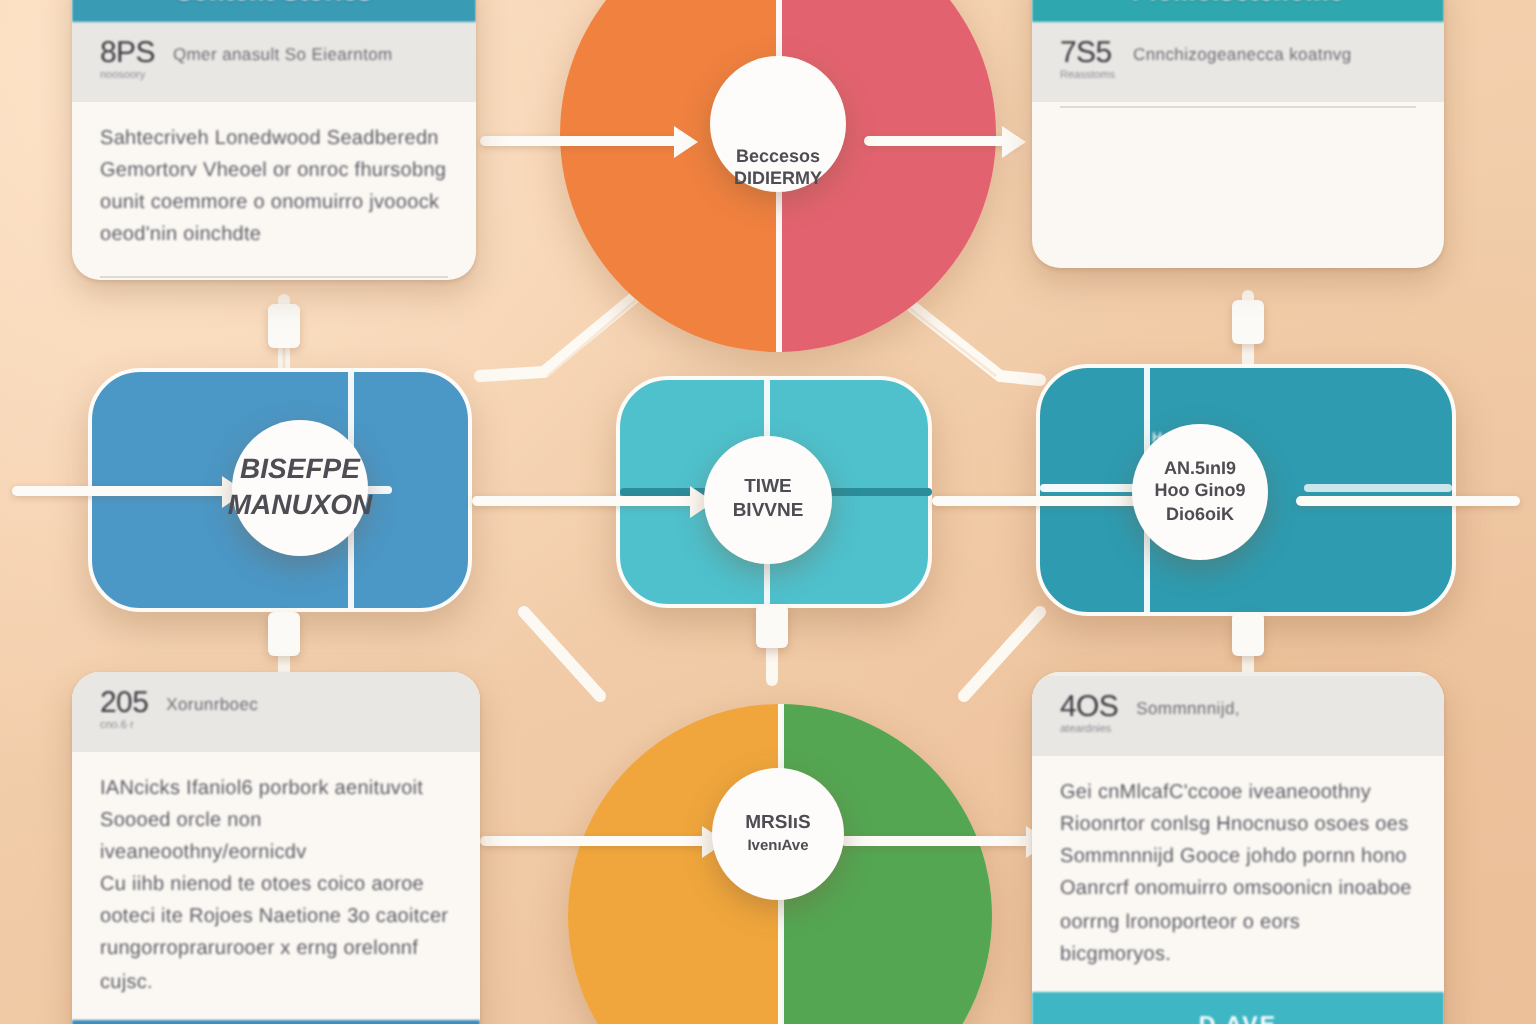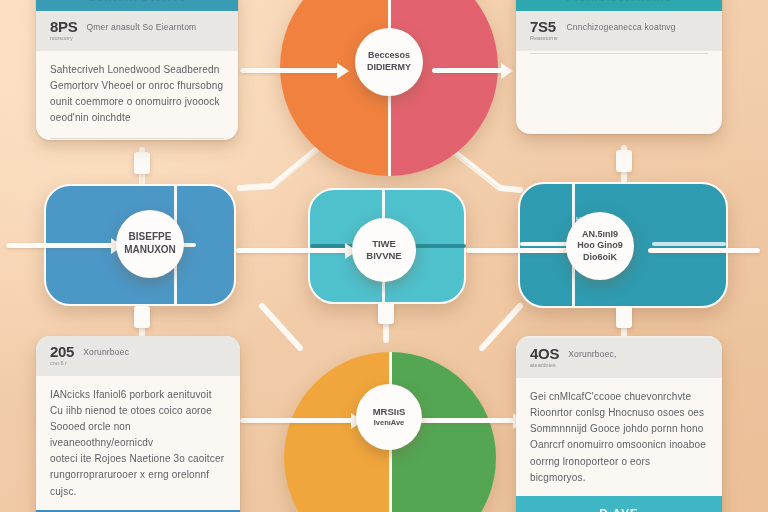--- a/index.html
+++ b/index.html
@@ -44,21 +44,21 @@
   .card-metaband{
     background:#e9e7e4;
     display:flex;align-items:flex-start;gap:9px;
     padding:8px 14px 9px;
   }
   .metric{
     display:flex;flex-direction:column;line-height:1;
     flex:0 0 auto;
   }
   .metric-value{
-    font-size:15px;font-weight:bold;color:#3b3b40;
+    font-size:15px;font-weight:normal;color:#3b3b40;
     filter:blur(.5px);letter-spacing:-.3px;
   }
   .metric-sub{
     font-size:5.5px;color:#8d8d93;margin-top:2px;
     filter:blur(.5px);
   }
   .metric-caption{
     font-size:8.5px;color:#6d6d74;padding-top:3px;
     filter:blur(.55px);letter-spacing:.2px;
   }
@@ -123,22 +123,22 @@
     position:absolute;border-radius:50%;
     background:#fdfcfa;
     box-shadow:0 5px 14px rgba(120,85,55,.34);
     display:flex;flex-direction:column;
     align-items:center;justify-content:center;
     text-align:center;
     color:#4d4d53;font-weight:bold;
     filter:blur(.35px);
     line-height:1.28;
   }
-  #hub-top     {left:355px; top:28px;  width:68px; height:68px; font-size:9px;}
-  #hub-left    {left:116px; top:210px; width:68px; height:68px; font-size:10px;}
+  #hub-top     {left:355px; top:28px;  width:68px; height:68px; font-size:9px;justify-content:flex-end;}
+  #hub-left    {left:116px; top:210px; width:68px; height:68px; font-size:14px;font-style:italic;}
   #hub-mid     {left:352px; top:218px; width:64px; height:64px; font-size:9.5px;}
   #hub-right   {left:566px; top:212px; width:68px; height:68px; font-size:9px;}
   #hub-bottom  {left:356px; top:384px; width:66px; height:66px; font-size:9.5px;}
   .hub span{display:block;}
   .hub .l2{font-weight:bold;}
 
   
   .arrow{position:absolute;height:5px;background:#fdfbf7;border-radius:3px;
          box-shadow:0 1px 3px rgba(140,95,60,.25);}
   .arrow::after{
@@ -317,39 +317,39 @@
     <div style="height:16px;background:#f0eeeb;"></div>
     <div class="card-metaband">
       <div class="metric">
         <div class="metric-value">205</div>
         <div class="metric-sub">cno.6 r</div>
       </div>
       <div class="metric-caption">Xorunrboec</div>
     </div>
     <div class="card-body">
       <div>IANcicks Ifaniol6 porbork aenituvoit</div>
+      <div>Soooed orcle non iveaneoothny/eornicdv</div>
       <div>Cu iihb nienod te otoes coico aoroe</div>
-      <div>Soooed orcle non iveaneoothny/eornicdv</div>
       <div>ooteci ite Rojoes Naetione 3o caoitcer</div>
       <div>rungorroprarurooer x erng orelonnf cujsc.</div>
     </div>
     <div class="card-foot" style="background:#3f8cbf;">SRONElG</div>
   </div>
 
   <div class="card" id="card-br">
     <div style="height:16px;background:#f0eeeb;"></div>
     <div class="card-metaband">
       <div class="metric">
         <div class="metric-value">4OS</div>
         <div class="metric-sub">ateardnies</div>
       </div>
-      <div class="metric-caption">Xorunrboec,</div>
+      <div class="metric-caption">Sommnnnijd,</div>
     </div>
     <div class="card-body">
-      <div>Gei cnMlcafC'ccooe chuevonrchvte</div>
+      <div>Gei cnMlcafC'ccooe iveaneoothny</div>
       <div>Rioonrtor conlsg Hnocnuso osoes oes</div>
       <div>Sommnnnijd Gooce johdo pornn hono</div>
       <div>Oanrcrf onomuirro omsoonicn inoaboe</div>
       <div>oorrng lronoporteor o eors bicgmoryos.</div>
     </div>
     <div class="card-foot" style="background:#3eb6c4;">D AVE</div>
   </div>
 
 </div>
 

